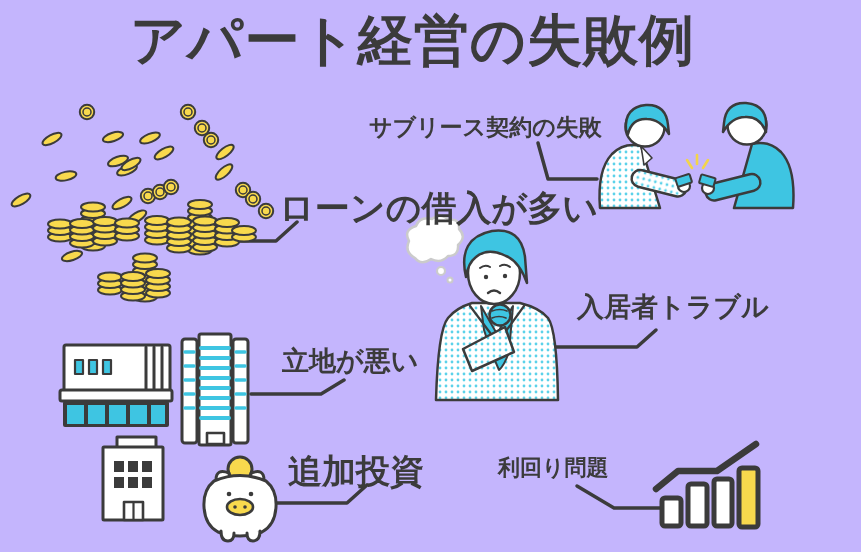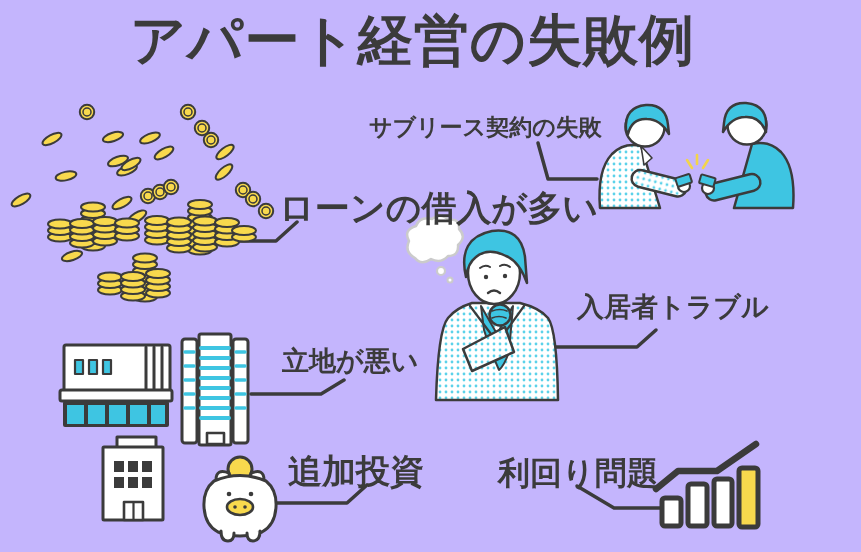--- a/index.html
+++ b/index.html
@@ -13,21 +13,21 @@
     font-size:55px;font-weight:800;letter-spacing:1px;color:#3b3b3b;white-space:nowrap;
   }
   .lbl{
     position:absolute;font-weight:800;color:#3b3b3b;white-space:nowrap;line-height:1.1;text-align:center;
   }
   .lbl-loan{left:279px;top:189px;font-size:35px;}
   .lbl-sublease{left:369px;top:115px;font-size:23px;}
   .lbl-tenant{left:577px;top:292px;font-size:27px;}
   .lbl-location{left:282px;top:346px;font-size:27px;}
   .lbl-investment{left:288px;top:453px;font-size:34px;}
-  .lbl-yield{left:498px;top:456px;font-size:32px;}
+  .lbl-yield{left:498px;top:456px;font-size:22px;}
   svg.art{position:absolute;left:0;top:0;}
 </style>
 </head>
 <body>
 
 <div class="canvas">
 
   <svg class="art" width="861" height="552" viewBox="0 0 861 552">
     <defs>
       <pattern id="dots" width="6" height="6" patternUnits="userSpaceOnUse">

